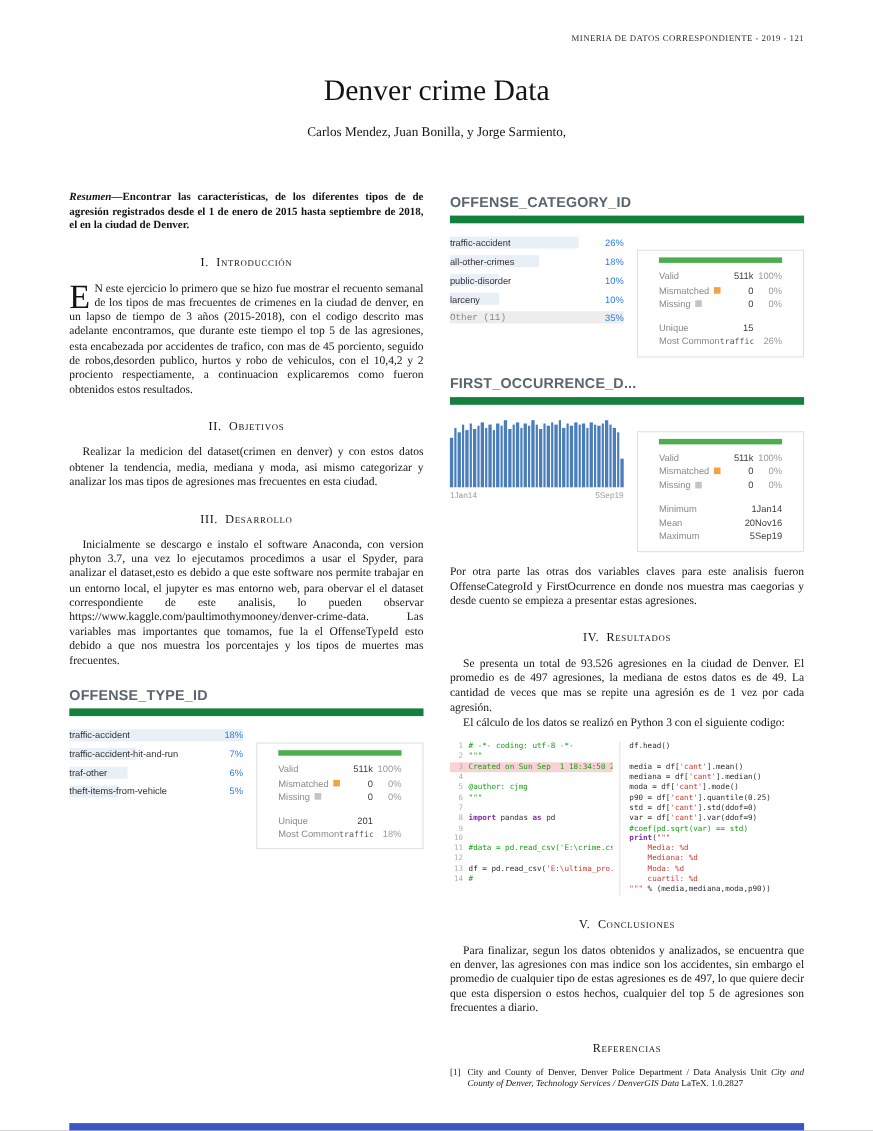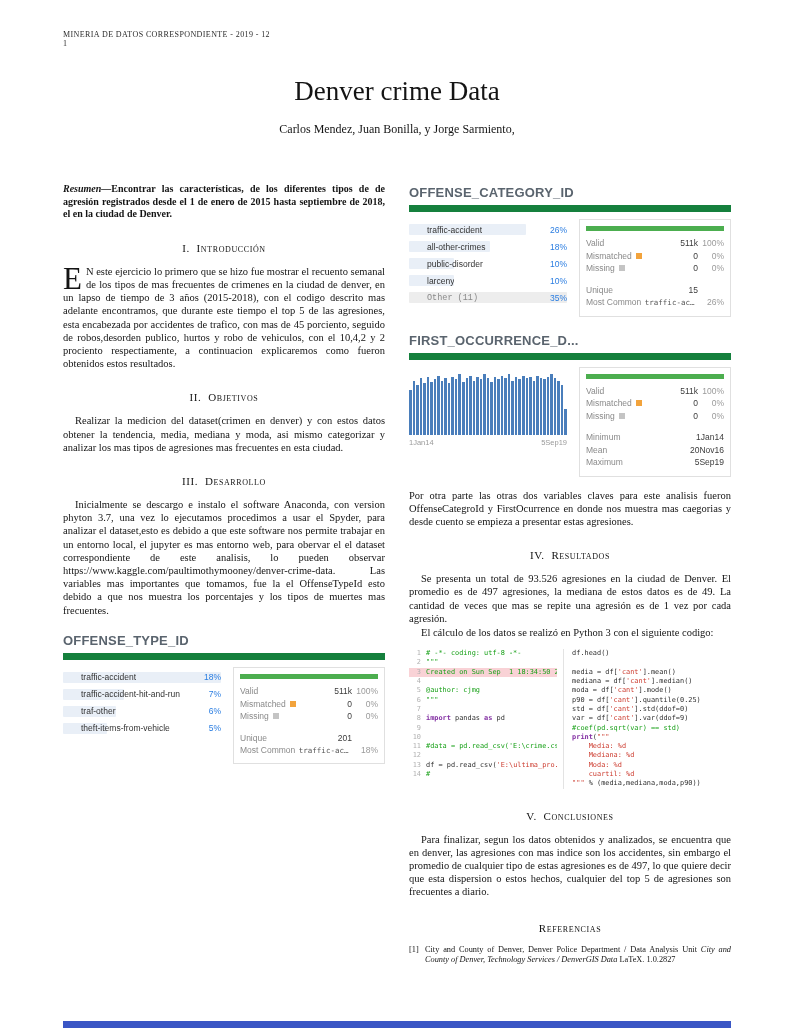--- a/index.html
+++ b/index.html
@@ -1,20 +1,20 @@
 <!DOCTYPE html>
 <html><head>
 <meta charset="utf-8">
 <style>
   * { margin:0; padding:0; box-sizing:border-box; }
   html,body { background:#888; }
   body { width:794px; margin:0 auto; font-family:"Liberation Serif", serif; color:#141414; }
   .page { position:relative; width:794px; height:1028px; background:#ffffff; padding:30px 63px 0; overflow:hidden; }
 
-  .running-head { display:flex; justify-content:flex-end; font-size:8px; letter-spacing:0.4px; color:#2b2b2b;flex-direction:column; }
+  .running-head { display:flex; justify-content:flex-end; font-size:8px; letter-spacing:0.4px; color:#2b2b2b; }
 
   .title { text-align:center; font-size:27px; font-weight:400; margin-top:28px; }
   .authors { text-align:center; font-size:12px; margin-top:15px; }
 
   .columns { display:flex; gap:24px; margin-top:46px; }
   .col { flex:1; min-width:0; }
 
   .abstract { font-weight:bold; font-size:10px; line-height:12.6px; text-align:justify; }
   .abstract-label { font-style:italic; }
 
@@ -28,25 +28,25 @@
 
   
   .datacard { margin-top:16px; font-family:"Liberation Sans", sans-serif; }
   .datacard-title { font-size:13px; font-weight:bold; color:#5a646e; letter-spacing:0.2px; border-bottom:7px solid #15803d; padding-bottom:5px; margin-bottom:7px; }
   .datacard-body { display:flex; gap:12px; align-items:flex-start; }
 
   .cat-list { flex:1; min-width:0; padding-top:2px; }
   .cat-row { position:relative; display:flex; justify-content:space-between; align-items:center; height:17px; }
   .cat-bar { position:absolute; left:0; top:3px; bottom:3px; background:#e9eff7; border-radius:1px; z-index:0; }
   .cat-row.other .cat-bar { background:#ededed; }
-  .cat-label { position:relative; z-index:1; font-size:8.5px; color:#333; white-space:nowrap; overflow:hidden; text-overflow:ellipsis; max-width:76%; padding-left:18px; }
+  .cat-label { position:relative; z-index:1; font-size:8.5px; color:#333; white-space:nowrap; overflow:hidden; text-overflow:ellipsis; max-width:76%; padding-left:0; }
   .cat-row.other .cat-label { color:#8a8a8a;font-family:Liberation Mono, monospace; }
   .cat-pct { position:relative; z-index:1; font-size:8.5px; color:#2a7de1; }
 
-  .stats-panel { width:152px; flex:none; border:1px solid #e0e0e0; padding:6px 6px 7px; background:#fff; }
+  .stats-panel { width:152px; flex:none; border:1px solid #e0e0e0; padding:6px 19px 7px; background:#fff;margin-top:17px; }
   .valid-bar { height:5px; margin-bottom:6px; background:#4cae4f; }
   .stat-row { display:flex; align-items:center; font-size:8.5px; height:12.5px; }
   .stat-label { color:#8a8a8a; white-space:nowrap; }
   .stat-square { width:6px; height:6px; margin-left:4px; display:inline-block; flex:none; }
   .stat-value { flex:1; text-align:right; color:#3c3c3c; white-space:nowrap; overflow:hidden; }
   .stat-value.mono { font-family:"DejaVu Sans Mono", monospace; font-size:7.5px; color:#555;text-align:center; }
   .stat-pct { width:26px; flex:none; text-align:right; color:#9a9a9a; }
   .stat-spacer { height:9px; }
 
   .hist-wrap { flex:1; min-width:0; padding-top:4px; }

